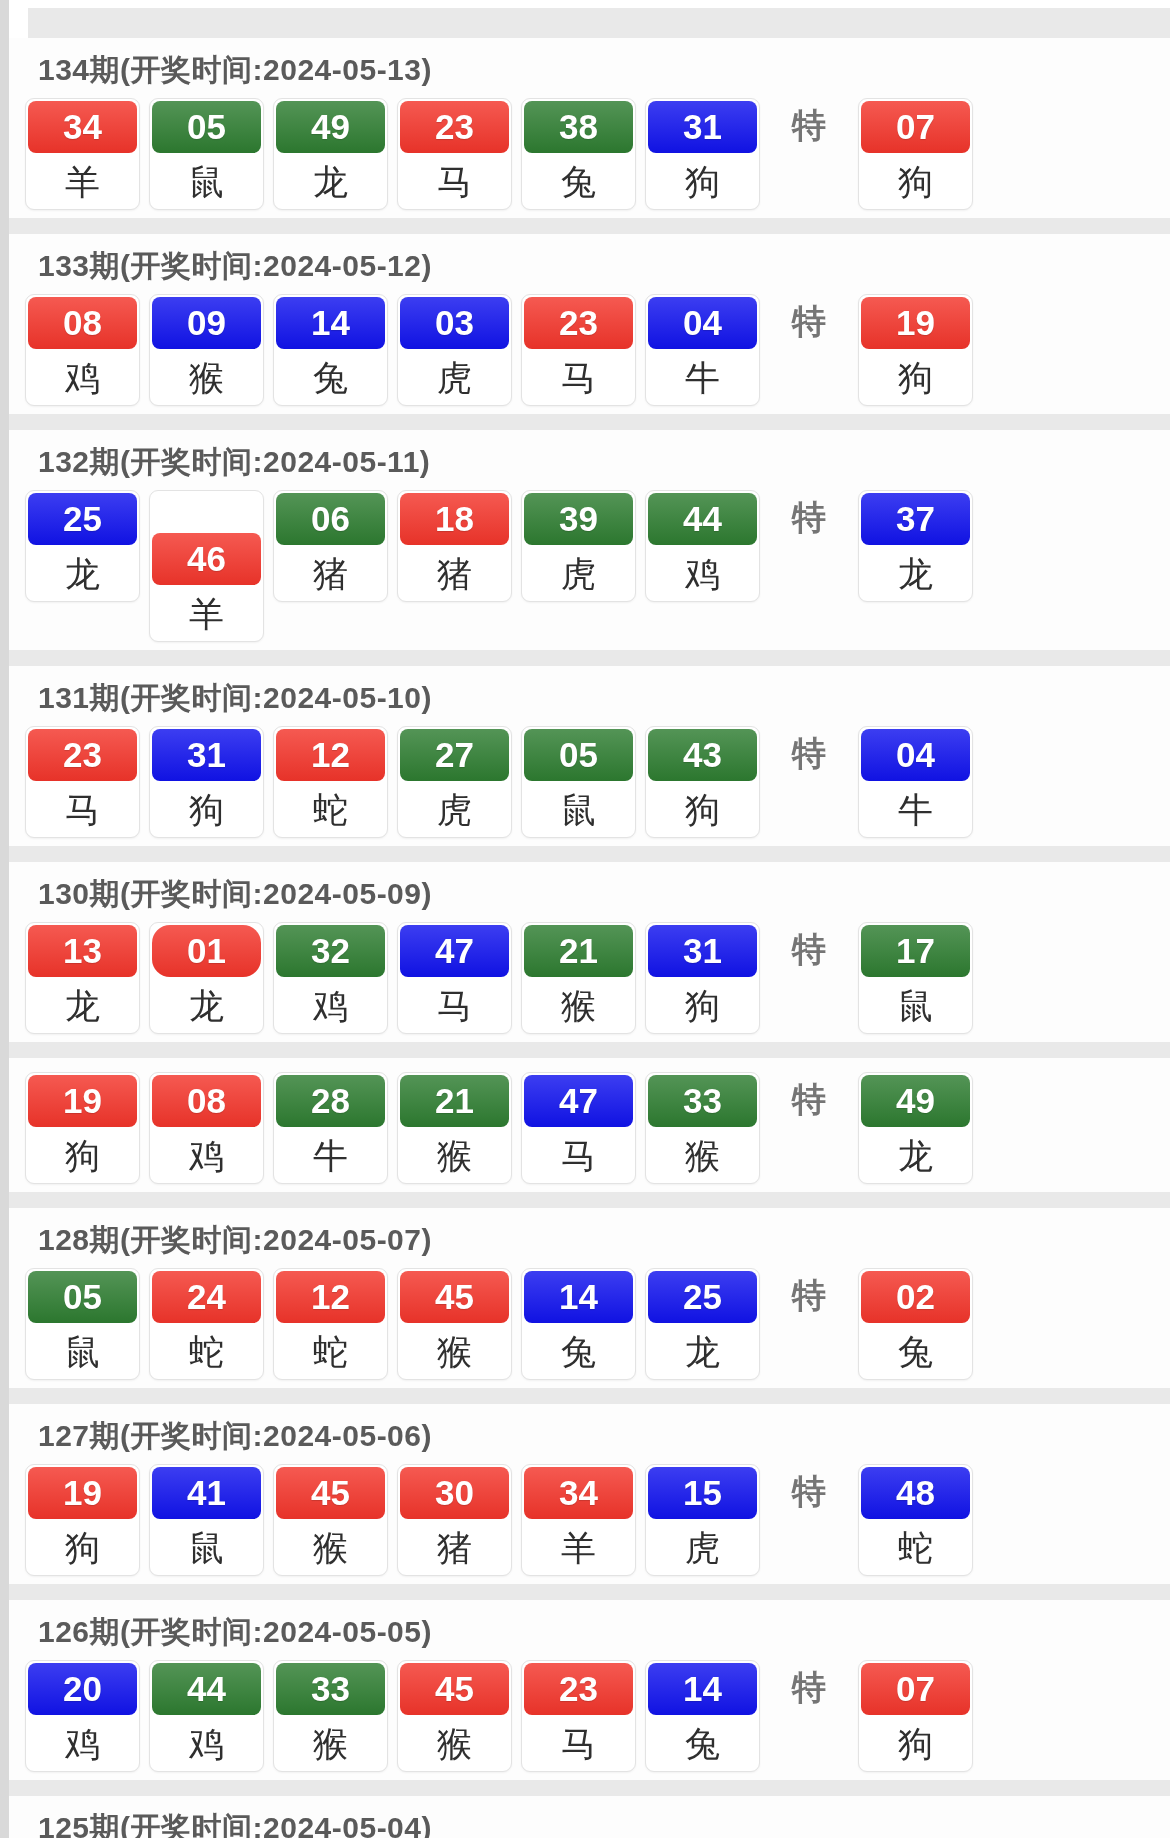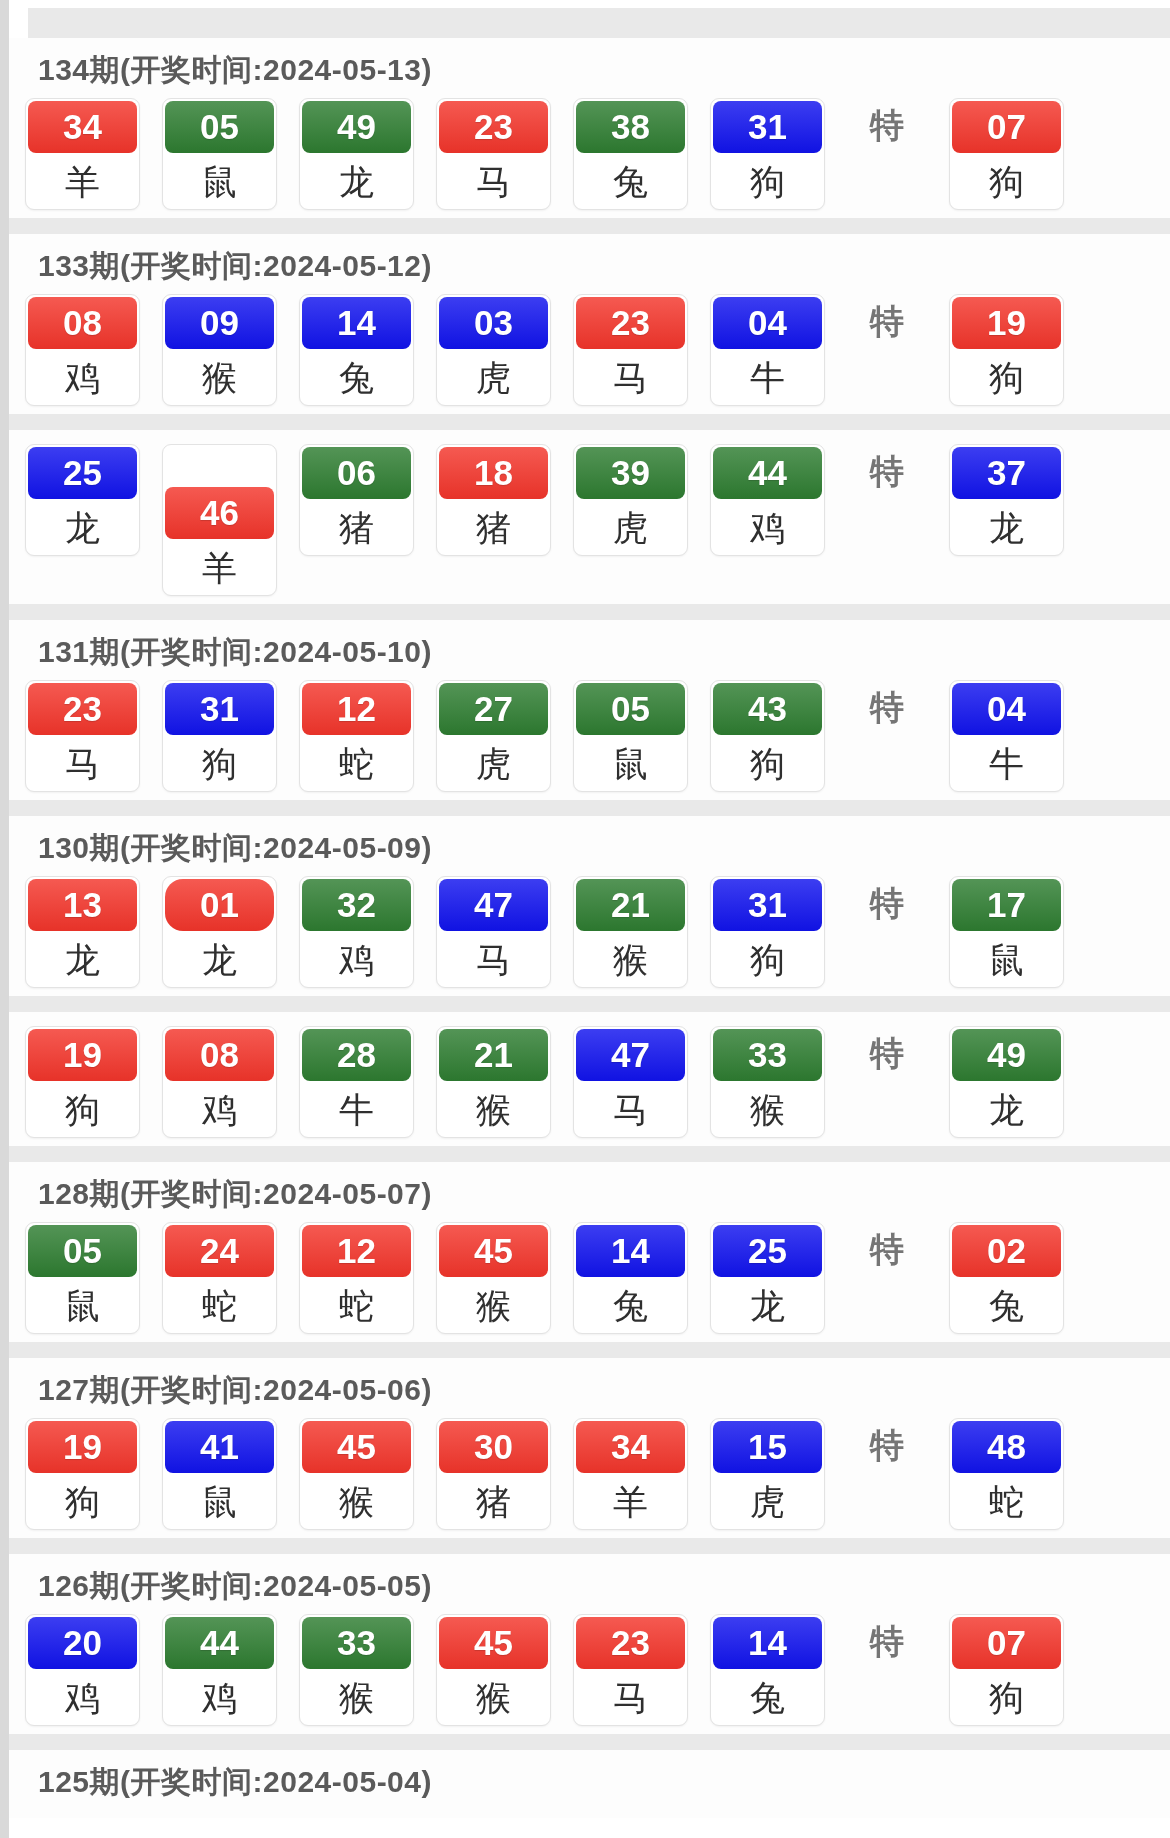--- a/index.html
+++ b/index.html
@@ -17,21 +17,21 @@
     margin:8px 0 0 19px; height:30px; background:#e9e9e9;
   }
   .separator { height:16px; background:#e9e9e9; }
   .draw-block { background:#fdfdfd; padding:14px 0 8px 0; }
   .draw-header {
     margin:0 0 10px 29px;
     font-size:30px; line-height:36px; font-weight:bold; color:#5a5a5a;
     letter-spacing:0.5px;
   }
   .balls-row {
-    display:flex; gap:22px; margin-left:16px; align-items:flex-start;
+    display:flex; gap:9px; margin-left:16px; align-items:flex-start;
   }
   .cell {
     width:115px; background:#fff; border:1px solid #e3e3e3; border-radius:9px;
     box-shadow:0 1px 2px rgba(0,0,0,0.05); overflow:hidden; flex:0 0 auto;
   }
   .ball {
     margin:2px; height:52px; border-radius:8px;
     display:flex; align-items:center; justify-content:center;
     color:#fff; font-size:35px; font-weight:bold;
     background-image:linear-gradient(rgba(255,255,255,0.18), rgba(0,0,0,0.05));
@@ -133,20 +133,21 @@
 <div class="special-label">特</div>
   <div class="cell">
     <div class="ball" style="background-color: rgb(243, 53, 43);">19</div>
     <div class="zodiac">狗</div>
   </div>
 </div>
   </section>
   <div class="separator"></div>
 
   <section class="draw-block">
+    <h2 class="draw-header">132期(开奖时间:2024-05-11)</h2>
     <div class="balls-row">
 
   <div class="cell">
     <div class="ball" style="background-color: rgb(17, 19, 238);">25</div>
     <div class="zodiac">龙</div>
   </div>
 
   <div class="cell">
     <div class="ball" style="background-color: rgb(243, 53, 43); margin-top: 42px;">46</div>
     <div class="zodiac">羊</div>

